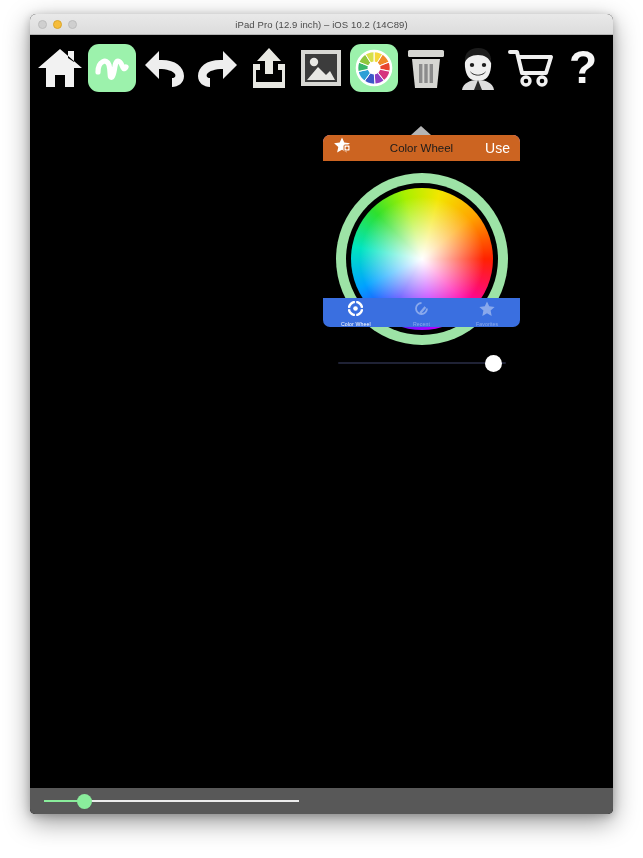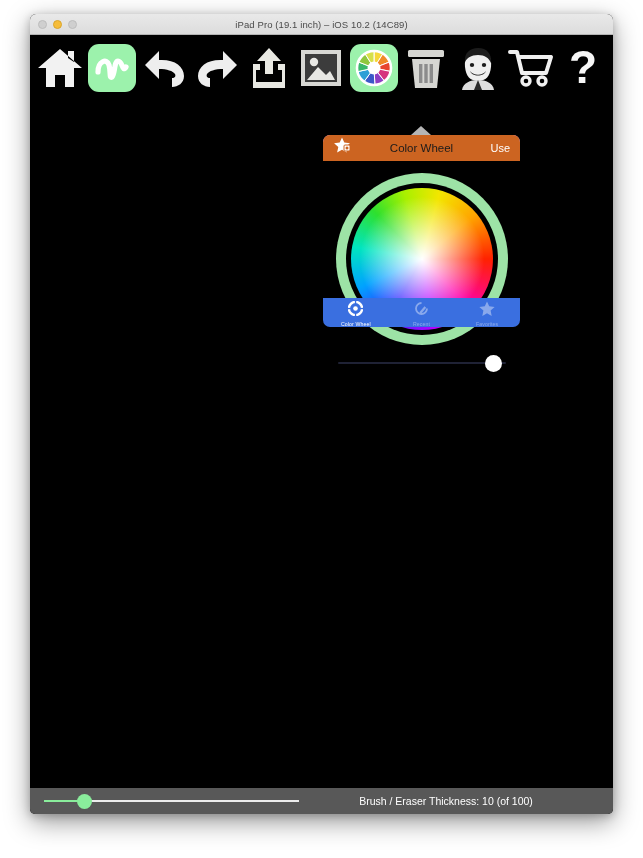--- a/index.html
+++ b/index.html
@@ -129,21 +129,21 @@
     position: absolute;
     left: 0; right: 0;
     text-align: center;
     font-size: 11.5px;
     color: #1b1b1b;
     pointer-events: none;
   }
   .pop-use {
     position: relative;
     z-index: 2;
-    font-size: 11px;
+    font-size: 14px;
     color: #ffffff;
   }
   .fav-star { position: relative; z-index: 2; display:block; }
 
   .pop-body {
     position: relative;
     background: #000000;
     padding: 16px 0 0 0;
     height: 166px;
     box-sizing: border-box;
@@ -289,21 +289,21 @@
 <div id="root">
 
   <div class="sim-window">
 
     <div class="titlebar">
       <div class="traffic">
         <div class="light close"></div>
         <div class="light min"></div>
         <div class="light max"></div>
       </div>
-      <div class="win-title">iPad Pro (19.1 inch) – iOS 10.2 (14C89)</div>
+      <div class="win-title">iPad Pro (12.9 inch) – iOS 10.2 (14C89)</div>
     </div>
 
     <div class="screen">
 
       <div class="toolbar">
 
         <div class="tool">
           <span>
             <svg width="46" height="42" viewBox="0 0 46 42">
               <path d="M23 2 L45 21 L37 21 L37 40 L28 40 L28 28 L18 28 L18 40 L9 40 L9 21 L1 21 Z
@@ -504,17 +504,16 @@
       </div>
 
     </div>
 
     <div class="statusbar">
       <div class="thick-slider">
         <div class="thick-track-filled"></div>
         <div class="thick-track-rest"></div>
         <div class="thick-thumb"></div>
       </div>
-      <div class="status-text">Brush / Eraser Thickness: 10 (of 100)</div>
     </div>
 
   </div>
 </div>
 
 </body></html>

